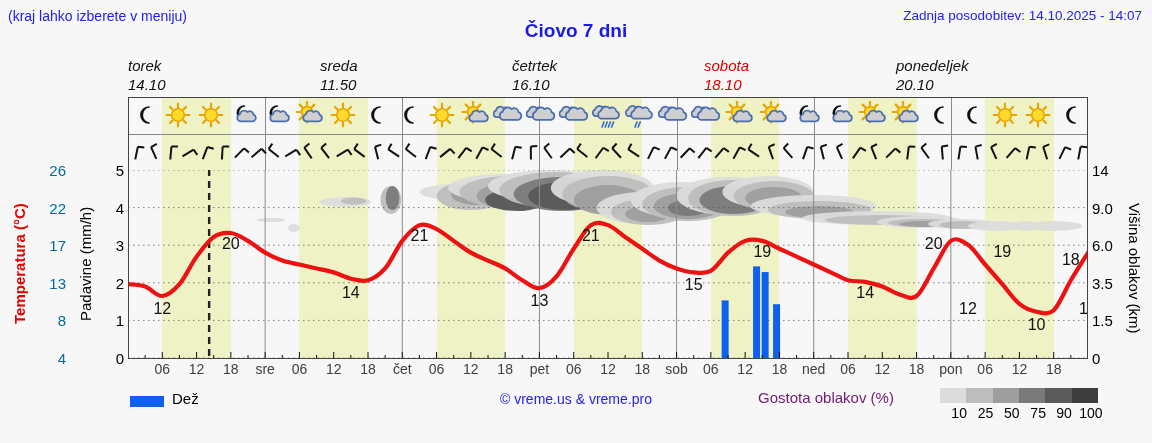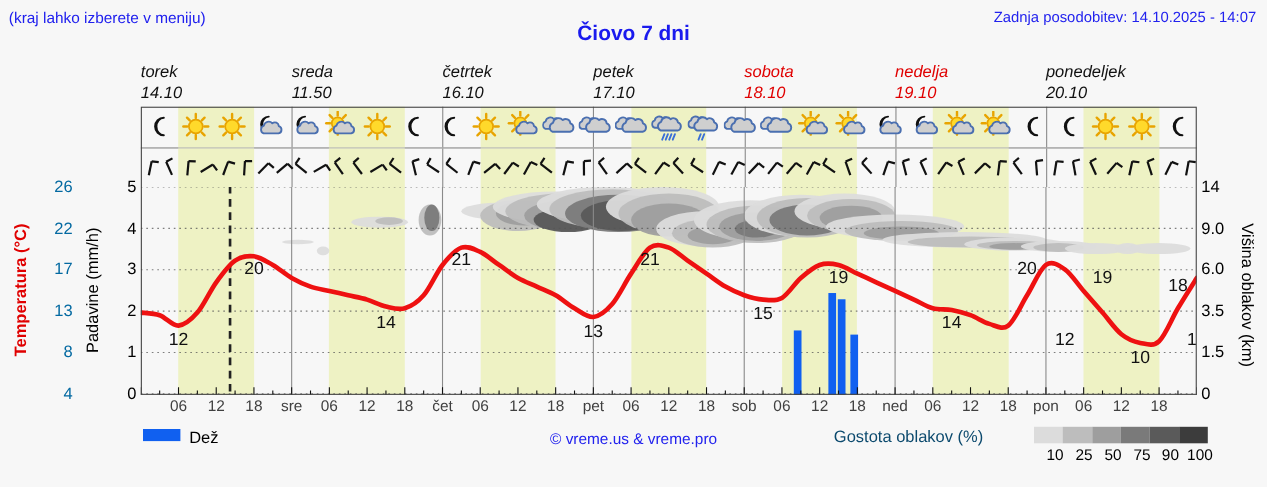--- a/index.html
+++ b/index.html
@@ -54,24 +54,24 @@
      writing-mode:vertical-rl;
      display:flex;align-items:center;justify-content:center;
      font-size:15px;color:#000;}
 
   
   #xlabels{left:128px;top:361px;width:960px;height:20px;}
   .xlab{position:absolute;font-size:14px;color:#404040;transform:translateX(-50%);white-space:nowrap;}
 
   
   #legend{left:130px;top:388px;width:1012px;height:42px;}
-  .lg-item{position:absolute;display:flex;align-items:flex-start;gap:8px;font-size:15px;color:#000;}
+  .lg-item{position:absolute;display:flex;align-items:flex-end;gap:8px;font-size:15px;color:#000;}
   .lg-swatch{width:34px;height:11px;display:inline-block;}
   #copyright{position:absolute;left:370px;top:3px;font-size:14px;color:#2222ee;}
-  #cloud-legend-label{position:absolute;left:628px;top:1px;font-size:15px;color:#0c4a6e;}
+  #cloud-legend-label{position:absolute;left:628px;top:1px;font-size:15px;color:#701a75;}
   #cloud-scale{position:absolute;left:810px;top:0px;width:158px;height:15px;display:flex;}
   #cloud-scale span{flex:1 1 0;display:block;height:15px;}
   #cloud-scale-nums{position:absolute;left:806px;top:17px;width:172px;height:18px;}
   .cs-num{position:absolute;font-size:14px;color:#000;transform:translateX(-50%);}
 
   svg{display:block;}
 </style>
 </head>
 <body>
 
@@ -85,31 +85,23 @@
       <div>14.10</div>
     </div>
     <div class="day-head">
       <div>sreda</div>
       <div>11.50</div>
     </div>
     <div class="day-head">
       <div>četrtek</div>
       <div>16.10</div>
     </div>
-    <div class="day-head">
-      <div>petek</div>
-      <div>17.10</div>
-    </div>
     <div class="day-head weekend">
       <div>sobota</div>
       <div>18.10</div>
-    </div>
-    <div class="day-head weekend">
-      <div>nedelja</div>
-      <div>19.10</div>
     </div>
     <div class="day-head">
       <div>ponedeljek</div>
       <div>20.10</div>
     </div>
   </div>
 
 <div class="abs" id="temp-axis-title">Temperatura (°C)</div>
 <div class="abs" id="temp-ticks">
     <div class="t-tick" style="top: 10px;">26</div>

